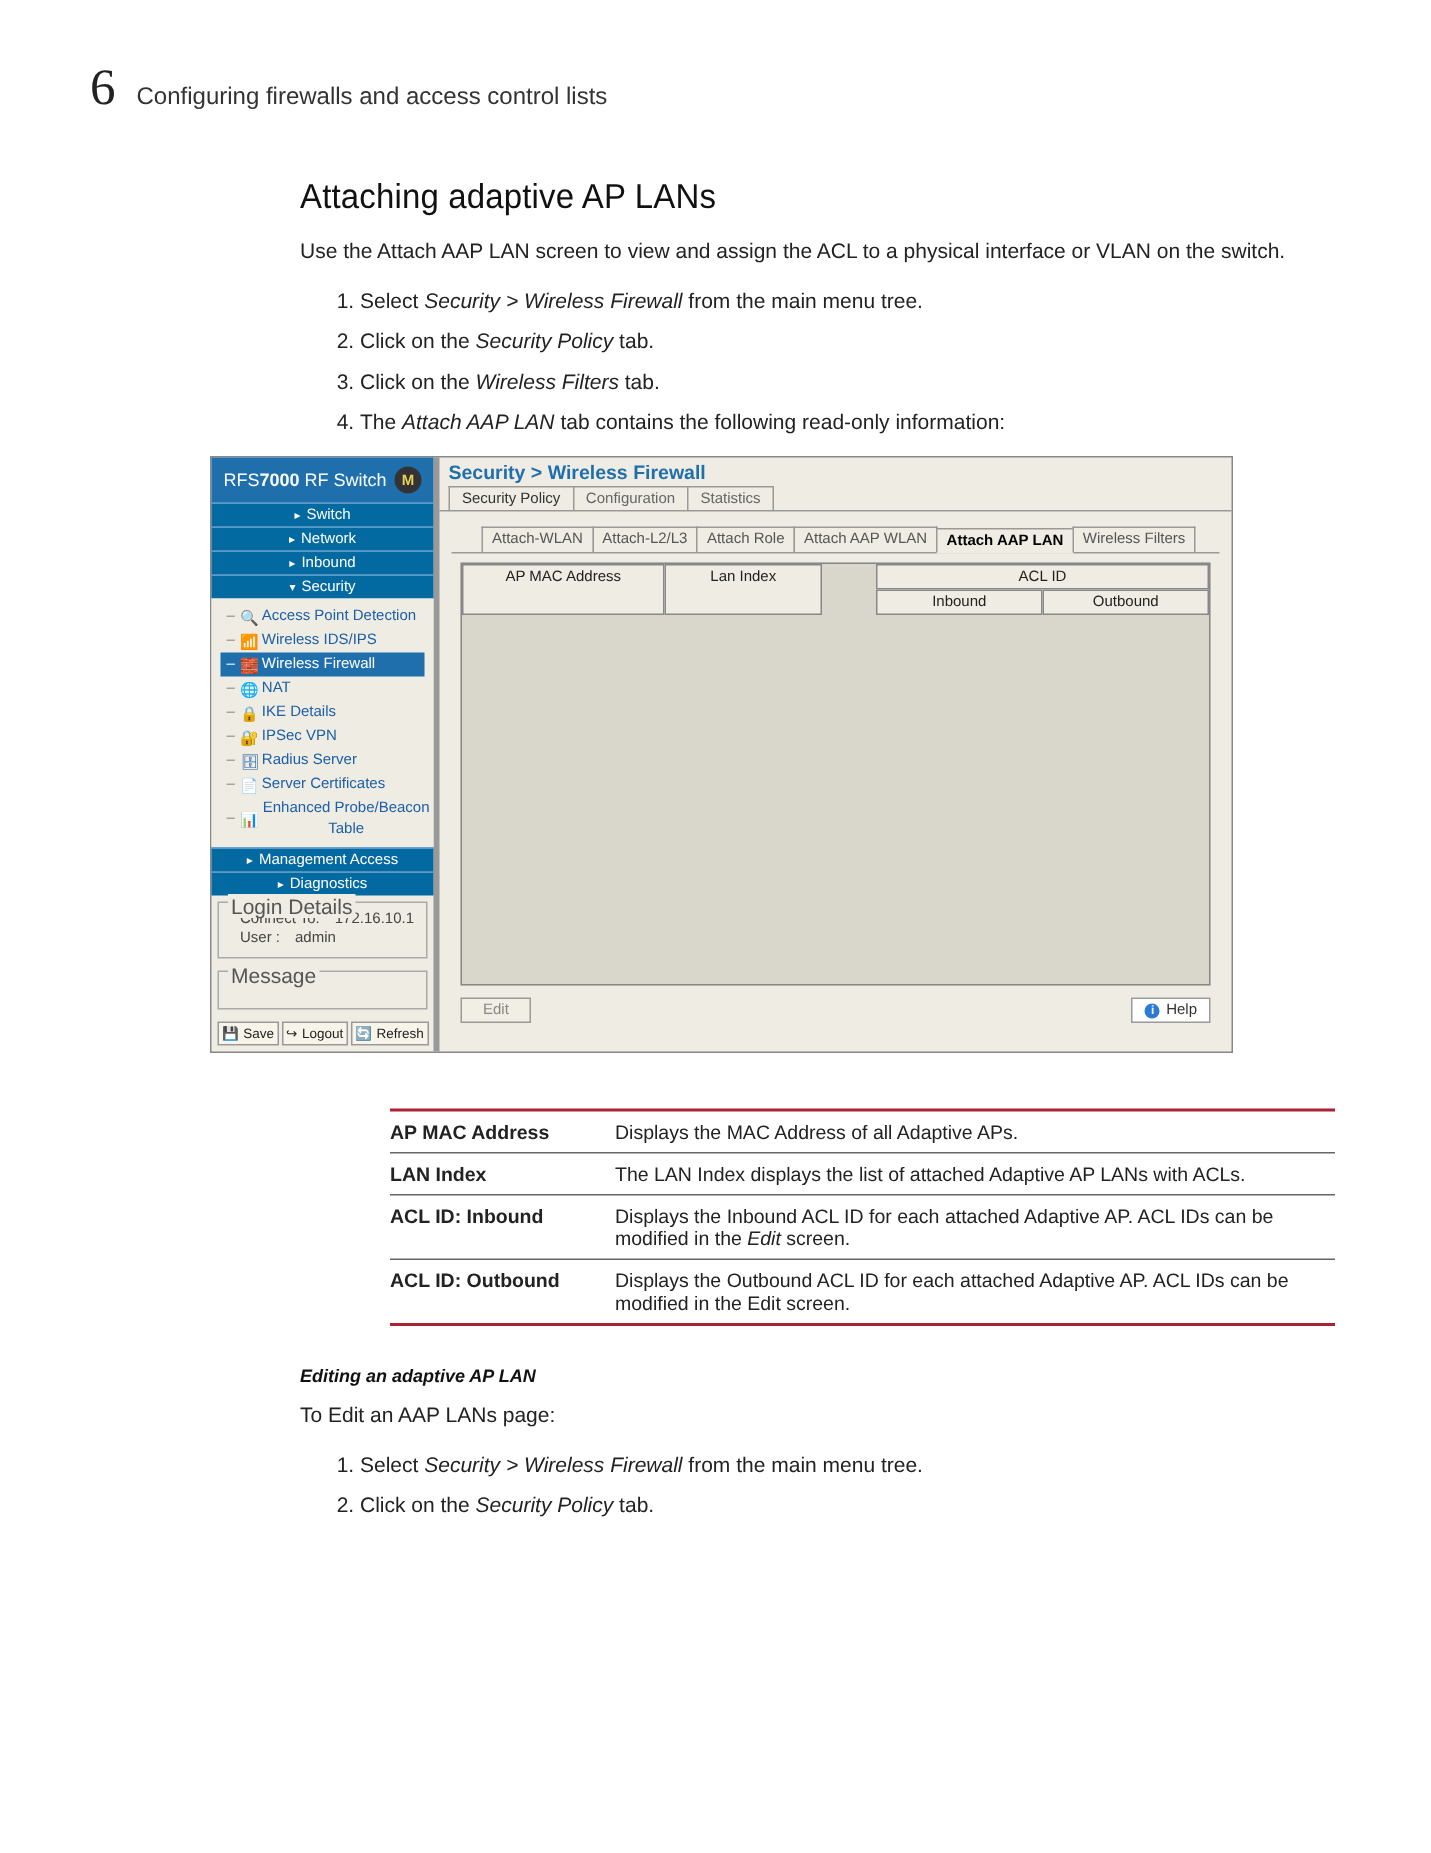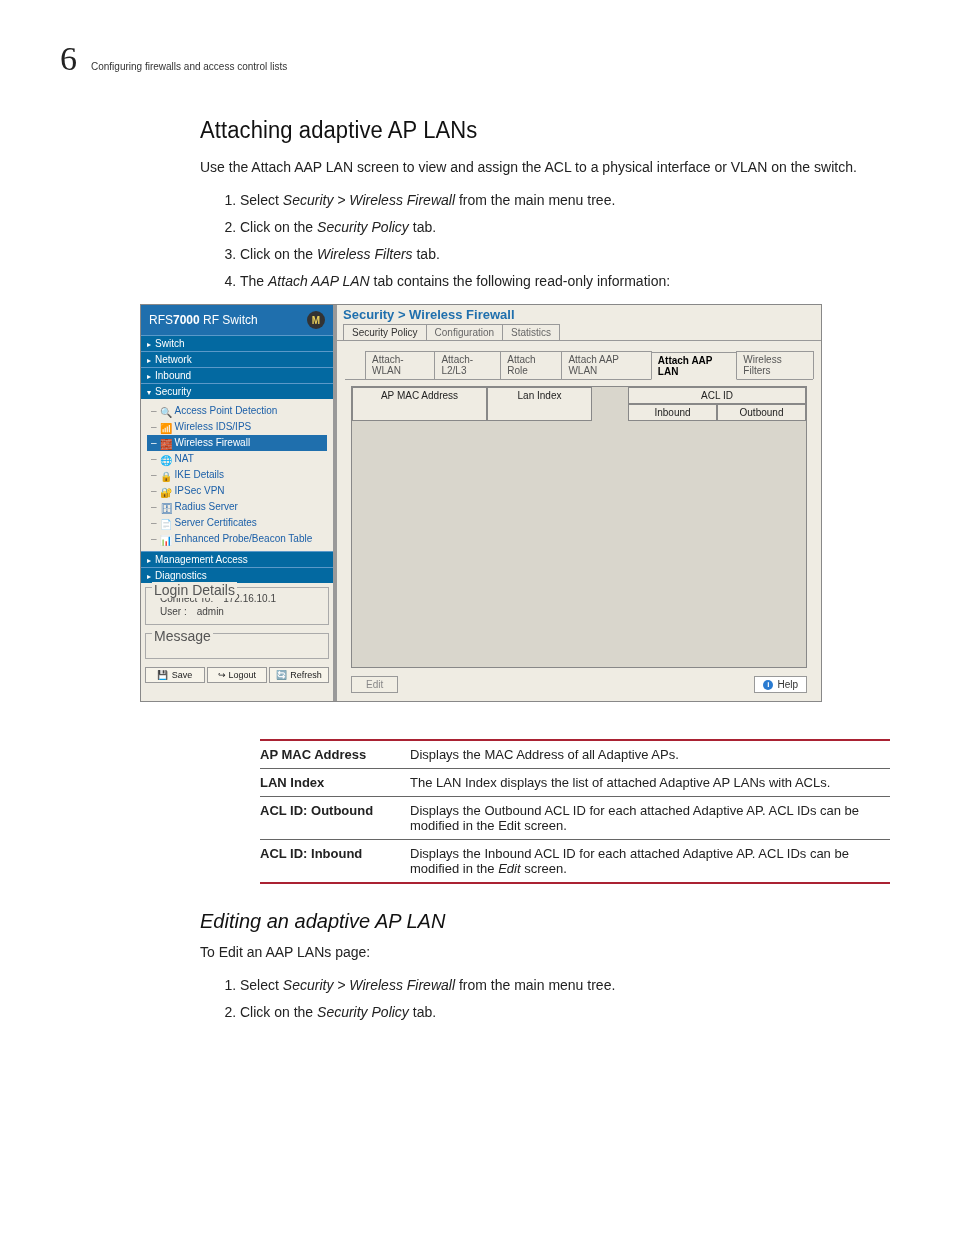--- a/index.html
+++ b/index.html
@@ -17,64 +17,65 @@
     align-items: baseline;
     gap: 14px;
     margin-bottom: 40px;
   }
   .chapter-num {
     font-family: Georgia, 'Times New Roman', serif;
     font-size: 34px;
     font-weight: 400;
   }
   .chapter-title {
-    font-size: 10px;
+    font-size: 16px;
     color: #333;
   }
   .body-wrap { margin-left: 140px; margin-top: 37px; }
   h2.sec-title {
     font-family: Arial, Helvetica, sans-serif;
     font-size: 22px;
     font-weight: 400;
     letter-spacing: 0.1px;
     margin: 0 0 14px 0;
     color: #111;
     transform: scaleY(1.05);
   }
   .para { margin: 0 0 14px 0; line-height: 1.35; }
   ol.steps { margin: 0 0 14px 0; padding-left: 40px; }
   ol.steps li { margin-bottom: 8px; line-height: 1.35; }
   em { font-style: italic; }
   .link { color: #1b5fa8; }
   h3.sub-title {
     font-family: Arial, Helvetica, sans-serif;
     font-style: italic;
-    font-size: 20px;
-    font-weight: 400;
+    font-size: 12px;
+    font-weight: 700;
     margin: 26px 0 10px 0;
     color: #111;
   }
 
   
   .app-shot {
     width: 680px;
     border: 1px solid #888;
     margin: 10px 0 14px -60px;
     background: #efece3;
     display: flex;
     font-size: 10px;
   }
 
   
   .sb {
-    width: 196px;
+    width: 152px;
     border-right: 4px solid #999;
     box-sizing: border-box;
     display: flex;
     flex-direction: column;
+    text-align: center;
   }
   .sb-title {
     background: #1f6fad;
     color: #fff;
     padding: 6px 8px;
     font-size: 12px;
     font-weight: bold;
     display: flex;
     justify-content: space-between;
     align-items: center;
@@ -326,29 +327,29 @@
     <tbody>
         <tr class="top-rule">
       <td class="k">AP MAC Address</td>
       <td>Displays the MAC Address of all Adaptive APs.</td>
     </tr>
     <tr>
       <td class="k">LAN Index</td>
       <td>The LAN Index displays the list of attached Adaptive AP LANs with ACLs.</td>
     </tr>
     <tr>
-      <td class="k">ACL ID: Outbound</td>
-      <td>Displays the Outbound ACL ID for each attached Adaptive AP. ACL IDs can be modified in the Edit screen.</td>
-    </tr>
-    <tr>
       <td class="k">ACL ID: Inbound</td>
       <td>
         <span>Displays the Inbound ACL ID for each attached Adaptive AP. ACL IDs can be modified in the </span><em>Edit</em><span> screen.</span>
       </td>
     </tr>
+    <tr>
+      <td class="k">ACL ID: Outbound</td>
+      <td>Displays the Outbound ACL ID for each attached Adaptive AP. ACL IDs can be modified in the Edit screen.</td>
+    </tr>
   </tbody>
     </table>
 
 
   <h3 class="sub-title">Editing an adaptive AP LAN</h3>
   <p class="para">To Edit an AAP LANs page:</p>
   <ol class="steps">
     <li>
       <span>Select </span><em>Security &gt; Wireless Firewall</em><span> from the main menu tree.</span>
     </li>

